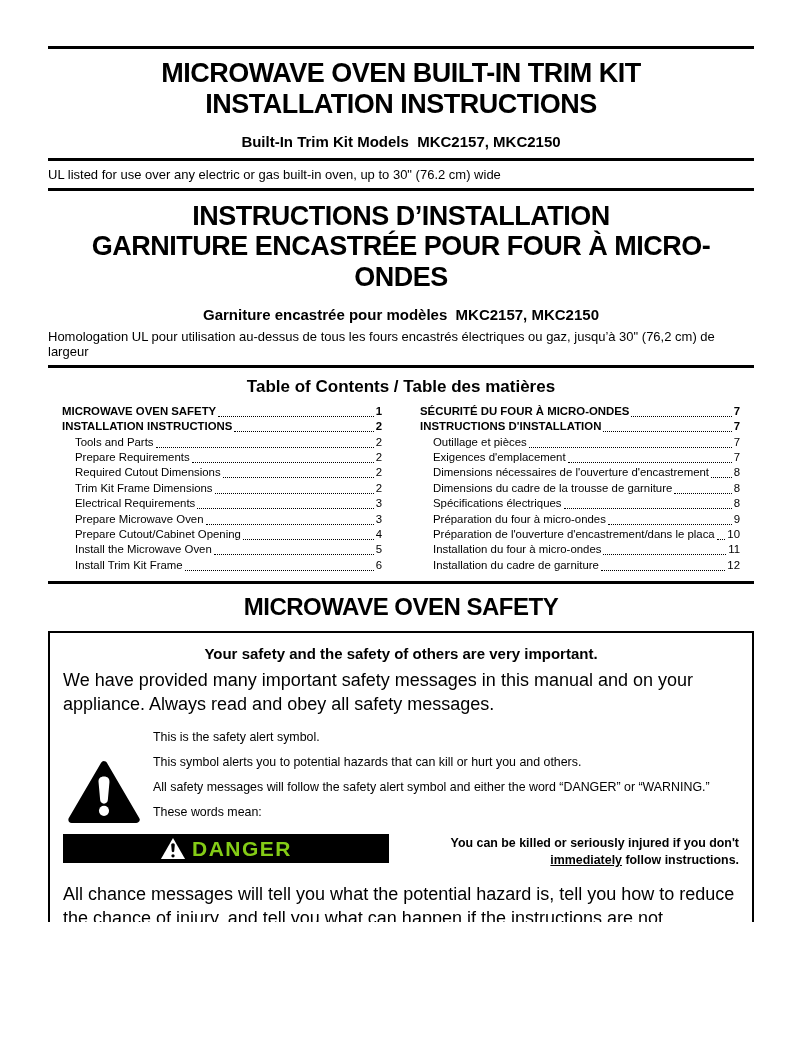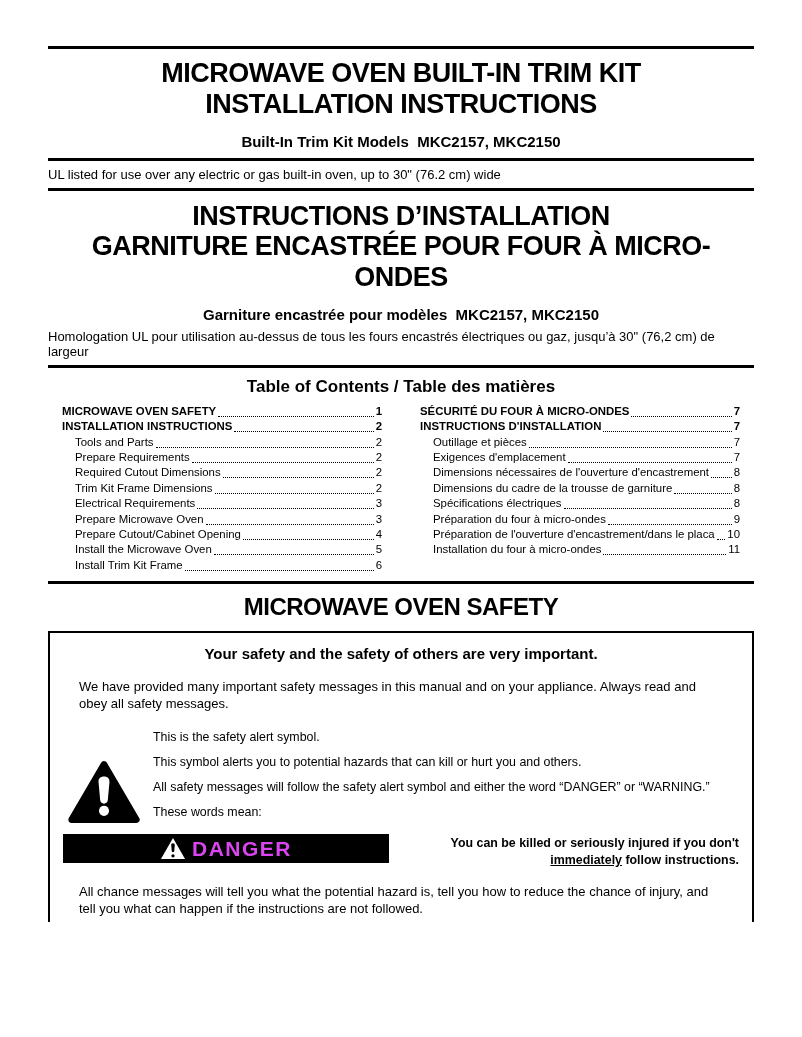--- a/index.html
+++ b/index.html
@@ -30,29 +30,29 @@
   .toc-row .lbl { white-space: nowrap; overflow: hidden; }
   .toc-row .leader { flex: 1; min-width: 8px; border-bottom: 1.6px dotted #000; margin: 0 2px 2.5px 2px; }
   .toc-row .pg { white-space: nowrap; }
   .toc-row.bold { font-weight: bold; }
   .toc-row.sub { padding-left: 13px; }
 
   .safety-heading { text-align: center; font-weight: bold; font-size: 24px; letter-spacing: -0.5px; margin: 9px 0 0; }
 
   .safety-box { border: 2.5px solid #000; margin-top: 10px; padding: 8px 13px 10px; }
   .box-title { text-align: center; font-weight: bold; font-size: 15px; margin: 4px 0 7px; }
-  .body-text { font-size: 13px; line-height: 1.32; margin: 16px; }
+  .body-text { font-size: 18px; line-height: 1.32; margin: 0; }
 
   .alert-row { display: flex; gap: 12px; margin: 12px 0 4px; align-items: flex-end; }
   .alert-icon-wrap { flex: 0 0 auto; padding-left: 4px; }
   .alert-lines p { margin: 0 0 9px; font-size: 12.4px; line-height: 1.3; }
 
   .signal-row { display: flex; gap: 12px; align-items: flex-start; margin: 5px 0 14px; }
   .signal-banner {
-    flex: 0 0 auto; width: 326px; height: 29px; background: #000; color: #d946ef;
+    flex: 0 0 auto; width: 326px; height: 29px; background: #000; color: #84cc16;
     display: flex; align-items: center; justify-content: center; gap: 6px;
     font-weight: bold; font-size: 21px; letter-spacing: 1.5px;
   }
   .signal-text { font-weight: bold; font-size: 12.4px; line-height: 1.35; padding-top: 1px; max-width: 358px; text-align: right; }
   .ul-word { text-decoration: underline; }
 
   .outro { margin-top: 4px; }
 
   .doc-number { position: absolute; left: 48px; top: 968px; font-weight: bold; font-size: 18px; }
 </style>
@@ -187,20 +187,25 @@
         </div>
       <div class="toc-row sub">
           <span class="lbl">Préparation de l'ouverture d'encastrement/dans le placard</span>
           <span class="leader"></span>
           <span class="pg">10</span>
         </div>
       <div class="toc-row sub">
           <span class="lbl">Installation du four à micro-ondes</span>
           <span class="leader"></span>
           <span class="pg">11</span>
+        </div>
+      <div class="toc-row sub">
+          <span class="lbl">Installation du cadre de garniture</span>
+          <span class="leader"></span>
+          <span class="pg">12</span>
         </div>
     </div>
   </div>
 
   <div class="rule r-mid"></div>
 
   <div class="safety-heading">MICROWAVE OVEN SAFETY</div>
 
   <div class="safety-box">
     <div class="box-title">Your safety and the safety of others are very important.</div>

